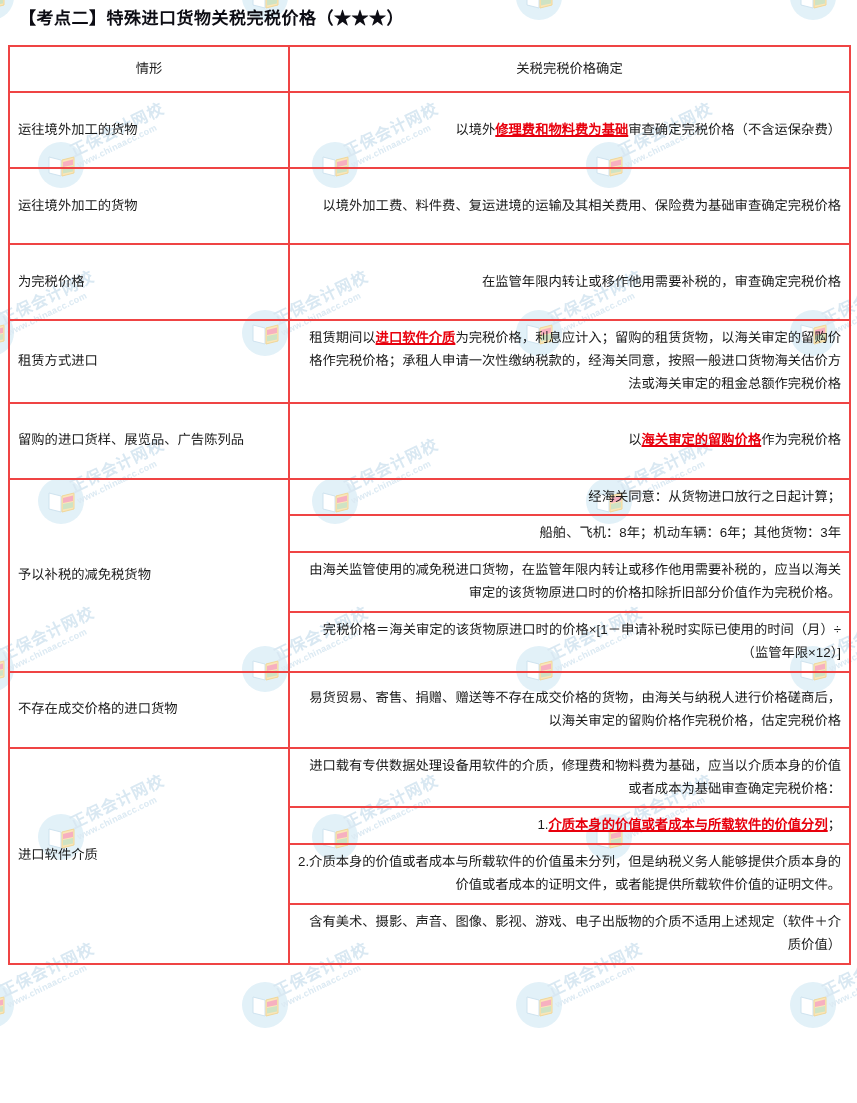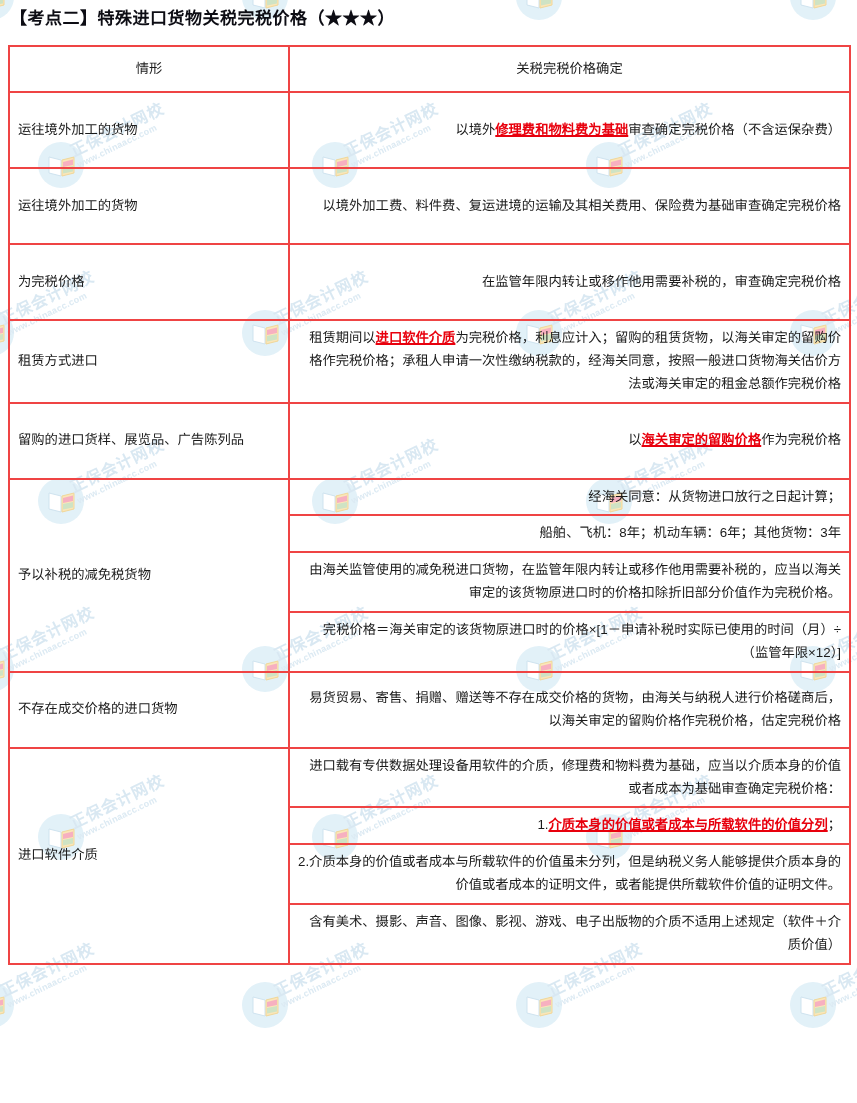--- a/index.html
+++ b/index.html
@@ -66,21 +66,21 @@
   }
 
   
   #content {
     position: relative;
     z-index: 2;
   }
 
   #page-title {
     position: absolute;
-    left: 10px;
+    left: 19px;
     top: 4px;
     font-family: "DejaVu Serif", "Liberation Serif", serif;
     font-size: 17px;
     font-weight: bold;
     color: #0d0d14;
     letter-spacing: .5px;
     white-space: nowrap;
   }
 
   #kp-table {

